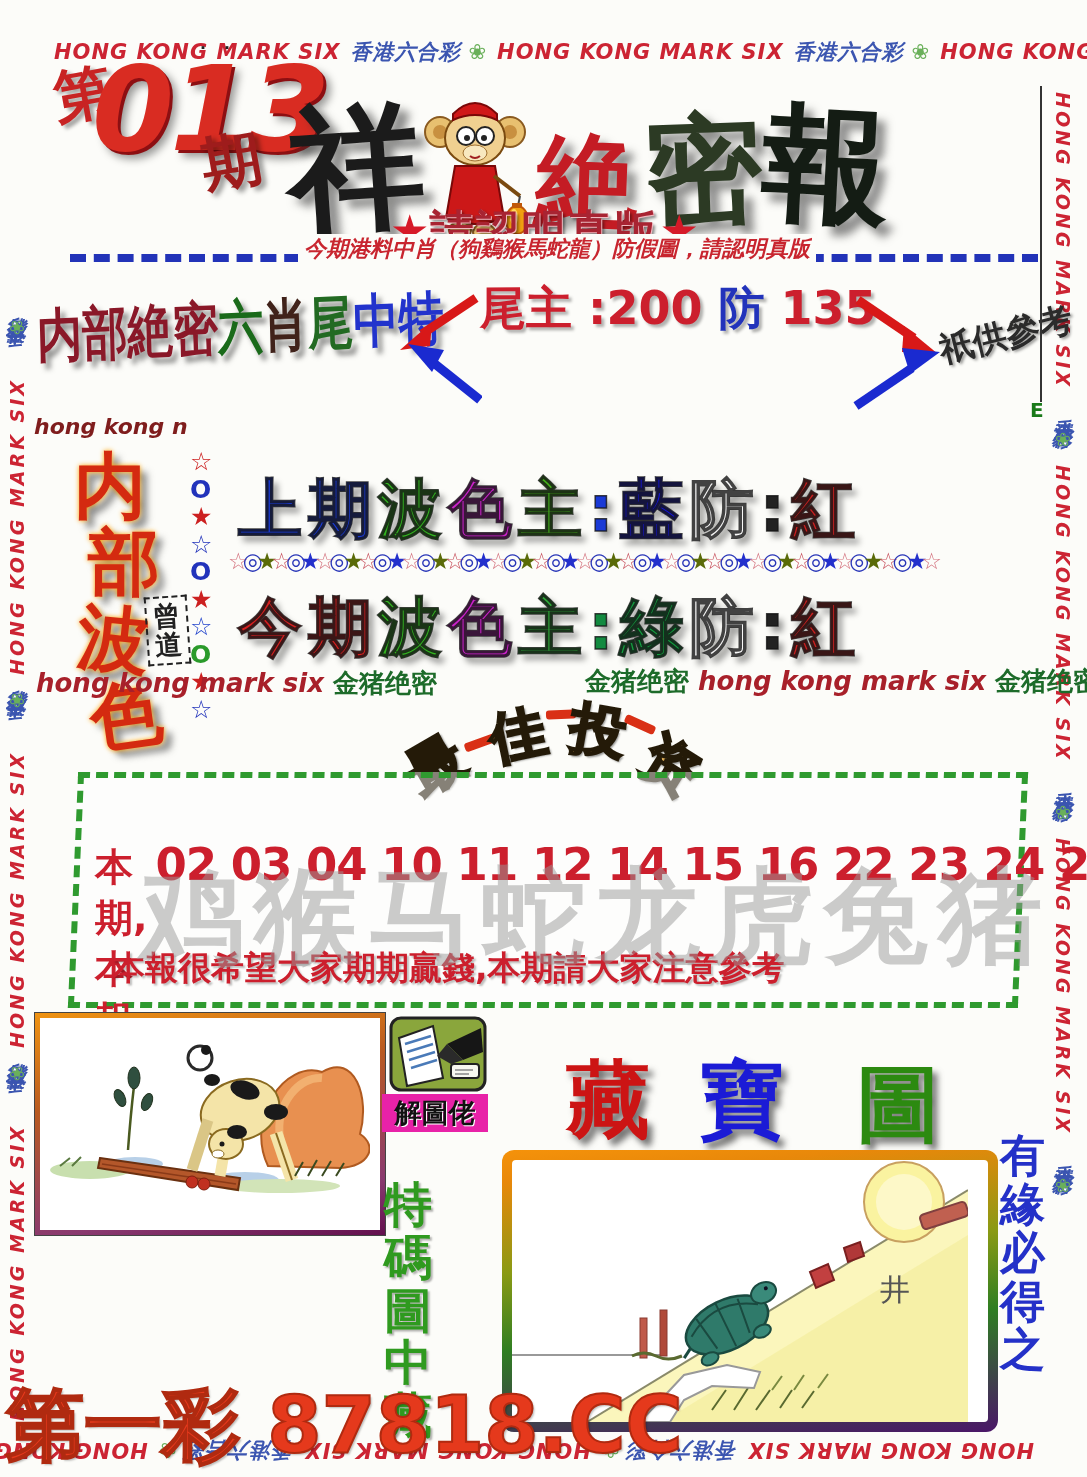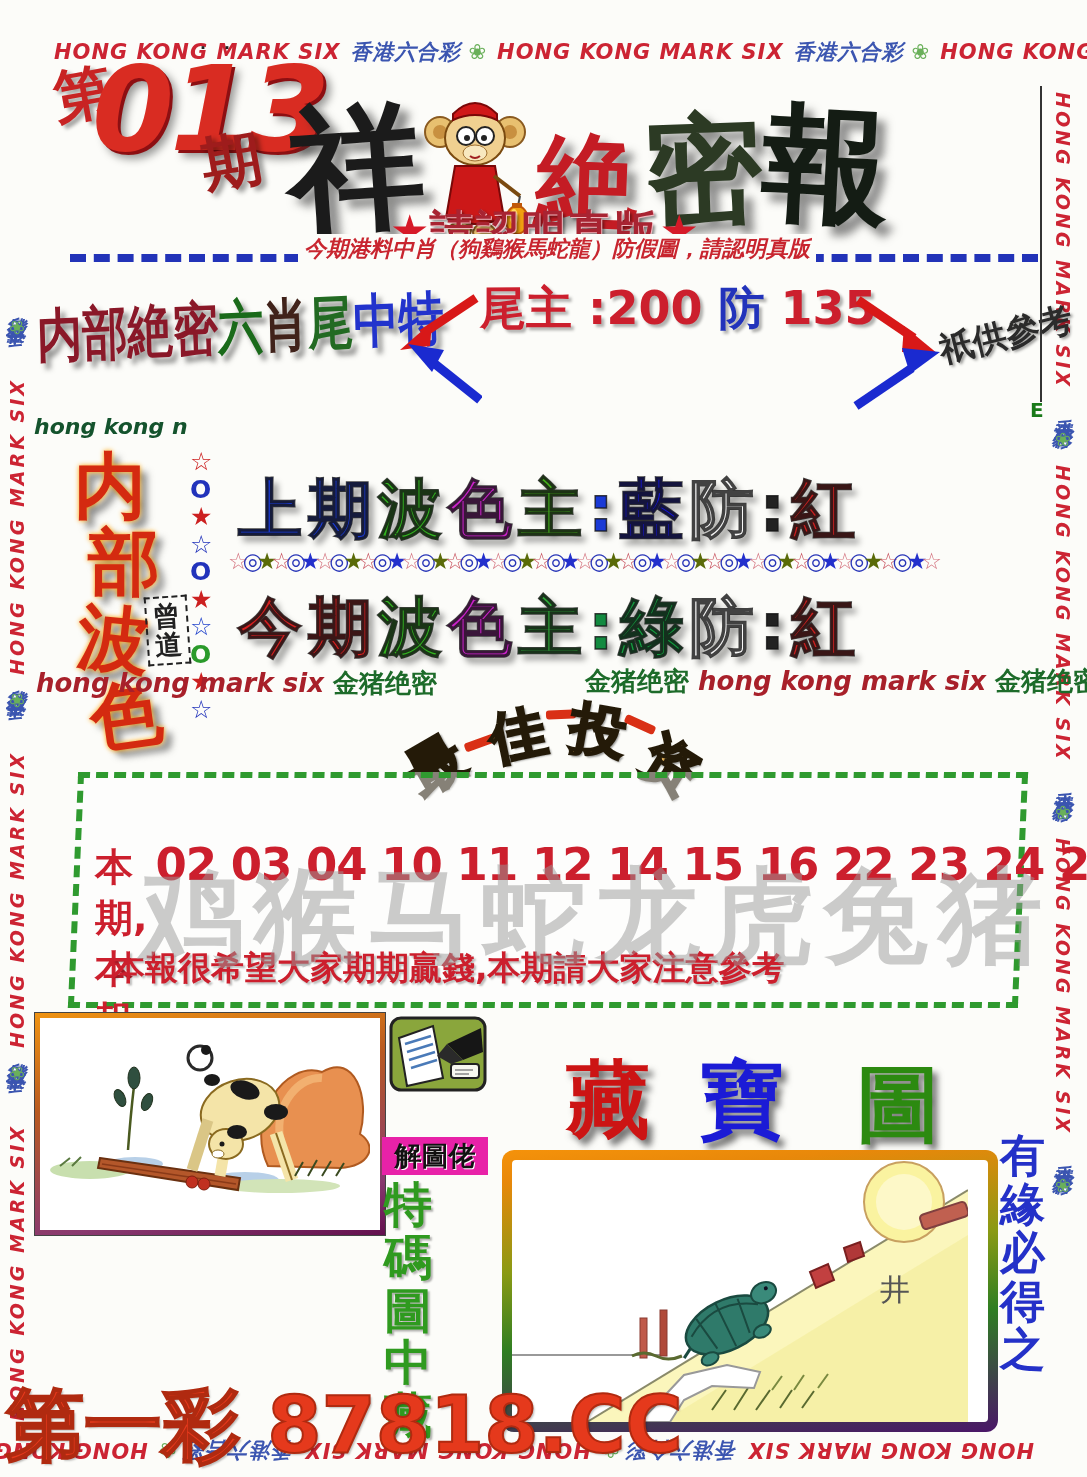--- a/index.html
+++ b/index.html
@@ -29,21 +29,21 @@
   .notice{font:italic bold 22px "DejaVu Sans",sans-serif;color:#c8252f;background:#fcfcf9;padding:0 6px;white-space:nowrap;}
   .dashline{border-top:8px dashed #2233b8;height:0;}
   
   .headline{font-weight:bold;font-size:58px;white-space:nowrap;transform:scaleX(.78) rotate(-2deg);transform-origin:left top;
         text-shadow:6px 6px 6px rgba(40,40,40,.5);}
   .tailline{font-weight:bold;font-size:46px;white-space:nowrap;text-shadow:3px 3px 3px rgba(0,0,0,.3);}
   .zodline{font-weight:bold;font-size:40px;white-space:nowrap;text-shadow:3px 3px 3px rgba(0,0,0,.3);}
   .red{color:#cc1f2d;} .blue{color:#2233bb;}
   .refnote{font-weight:bold;font-size:34px;color:#2b2b2b;transform:rotate(-14deg);white-space:nowrap;
         text-shadow:2px 2px 3px rgba(0,0,0,.4);}
-  .hknote{font:italic bold 22px "DejaVu Sans",sans-serif;color:#14532d;}
+  .hknote{font:italic bold 22px "DejaVu Sans",sans-serif;color:#7f1d1d;}
   .sidemark{font-weight:bold;font-size:20px;color:#1a7a1a;}
   .sideline{width:2px;background:#333;}
   
   .vstack span{display:block;line-height:1.06;}
   .wave-title{font-size:72px;font-weight:bold;color:#d42a10;
         text-shadow:0 0 5px #ffa200,7px 7px 7px rgba(60,60,60,.6);}
   .wave-title span:nth-child(2){transform:translateX(14px);}
   .wave-title span:nth-child(3){transform:translateX(4px) rotate(6deg);}
   .wave-title span:nth-child(4){transform:translateX(16px) rotate(-8deg);}
   .seal{border:2px dashed #222;color:#222;font-size:27px;font-weight:bold;padding:4px 6px;transform:rotate(-4deg);line-height:1.2;}
@@ -61,21 +61,21 @@
   .connector{background:#d93016;height:9px;border-radius:3px;}
   .recbox{border:6px dashed #2f9a2f;transform:skewX(-2.5deg);background:rgba(255,255,255,.45);}
   .recline1 .lbl{font-weight:bold;font-size:38px;color:#cc1f2d;}
   .recline1 .num,.recline2{font-weight:bold;font-size:45px;color:#cc1f2d;letter-spacing:-1px;white-space:nowrap;}
   .recline3{font-weight:bold;font-size:33px;color:#cc1f2d;white-space:nowrap;text-shadow:2px 2px 2px rgba(0,0,0,.25);}
   .watermark{font-size:104px;font-weight:bold;color:#9a9a9a;opacity:.5;letter-spacing:10px;white-space:nowrap;z-index:5;pointer-events:none;}
   
   .dogframe{background:linear-gradient(170deg,#ef9312,#b95a20 35%,#8a3a70 80%,#62104e);padding:5px;border:1px solid #444;}
   .dogframe .inner{background:#fff;width:100%;height:100%;}
   .decode-label{background:#e822a8;color:#111;font-weight:bold;font-size:27px;text-align:center;line-height:38px;
-        text-shadow:1px 1px 0 #fff;margin-top:43px;}
+        text-shadow:1px 1px 0 #fff;}
   .treasure-char{font-size:84px;font-weight:bold;text-shadow:5px 6px 6px rgba(70,70,70,.75);}
   .treasurebox{background:linear-gradient(175deg,#f5920a 0%,#e8880a 10%,#8a9a14 38%,#2f7e22 62%,#4a1668 100%);
         border-radius:12px;padding:10px;}
   .treasurebox .inner{background:#fff;border-radius:4px;width:100%;height:100%;overflow:hidden;}
   .vert-green{font-size:48px;font-weight:bold;color:#2f9a1f;text-shadow:2px 2px 2px rgba(0,0,0,.3);}
   .vert-green span{display:block;line-height:1.1;}
   .vert-blue{font-size:45px;font-weight:bold;color:#2431c8;}
   .vert-blue span{display:block;line-height:1.08;}
   .site{font-weight:900;font-size:78px;color:#e5391c;-webkit-text-stroke:2px #b02a10;white-space:nowrap;z-index:50;
         text-shadow:2px 2px 2px rgba(0,0,0,.25);}

